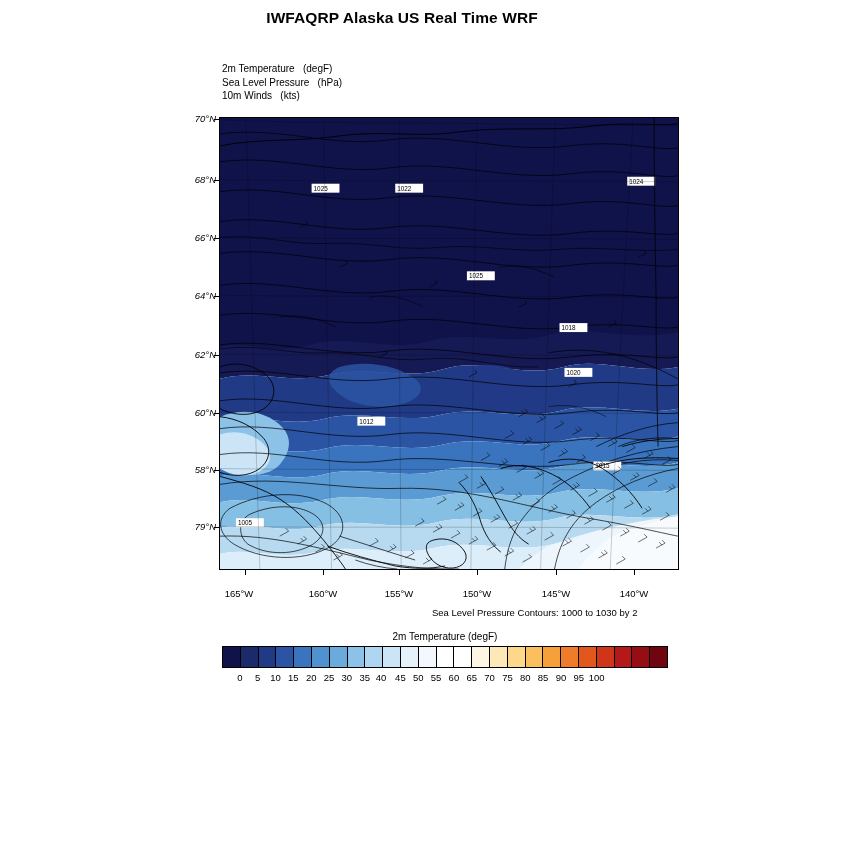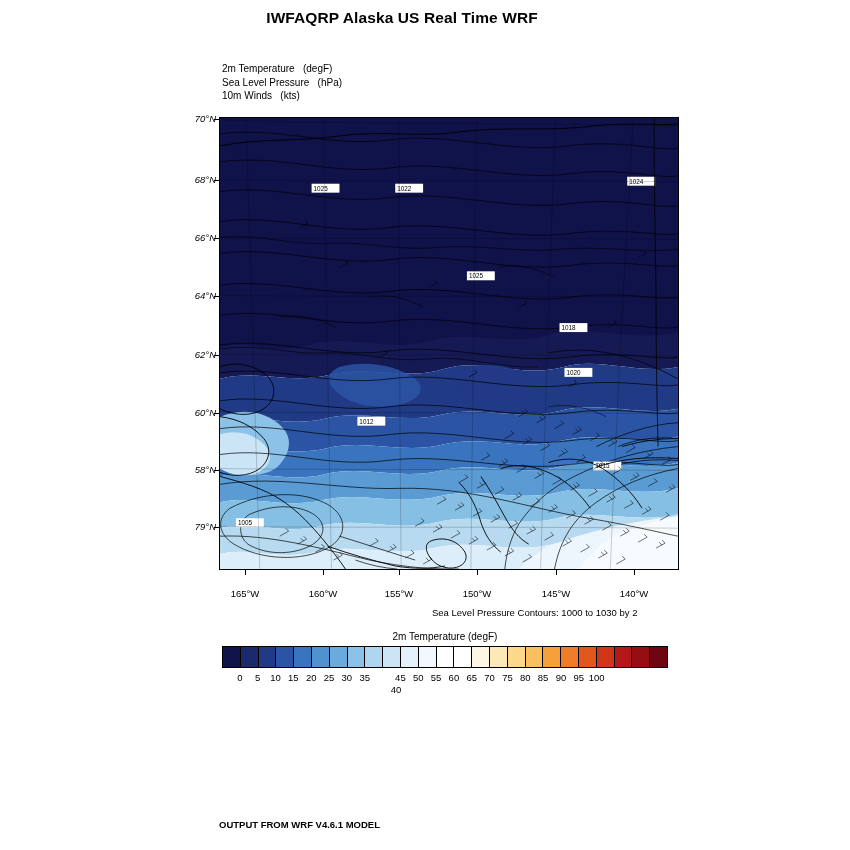--- a/index.html
+++ b/index.html
@@ -158,21 +158,21 @@
   </div>
 
   <div>
     <div class="tick-v" style="left:245px; top:570px;"></div>
     <div class="tick-v" style="left:323px; top:570px;"></div>
     <div class="tick-v" style="left:399px; top:570px;"></div>
     <div class="tick-v" style="left:477px; top:570px;"></div>
     <div class="tick-v" style="left:556px; top:570px;"></div>
     <div class="tick-v" style="left:634px; top:570px;"></div>
 
-    <div class="xtick-label" style="left:218px; top:588px;">165°W</div>
+    <div class="xtick-label" style="left:212px; top:588px;">165°W</div>
     <div class="xtick-label" style="left:296px; top:588px;">160°W</div>
     <div class="xtick-label" style="left:372px; top:588px;">155°W</div>
     <div class="xtick-label" style="left:450px; top:588px;">150°W</div>
     <div class="xtick-label" style="left:529px; top:588px;">145°W</div>
     <div class="xtick-label" style="left:607px; top:588px;">140°W</div>
   </div>
 
   <div class="map-frame">
     <svg class="map-canvas" viewBox="0 0 460 453" preserveAspectRatio="none">
       <defs>
@@ -643,32 +643,31 @@
     </div>
   <div class="cbar-ticks" id="colorbar-ticks">
       <span style="left: 17.84px;">0</span>
       <span style="left: 35.68px;">5</span>
       <span style="left: 53.52px;">10</span>
       <span style="left: 71.36px;">15</span>
       <span style="left: 89.2px;">20</span>
       <span style="left: 107.04px;">25</span>
       <span style="left: 124.88px;">30</span>
       <span style="left: 142.72px;">35</span>
-      <span style="left: 174px; margin-top: 12px;">40</span>
+      <span style="left: 159px;">40</span>
       <span style="left: 178.4px;">45</span>
       <span style="left: 196.24px;">50</span>
       <span style="left: 214.08px;">55</span>
       <span style="left: 231.92px;">60</span>
       <span style="left: 249.76px;">65</span>
       <span style="left: 267.6px;">70</span>
       <span style="left: 285.44px;">75</span>
       <span style="left: 303.28px;">80</span>
       <span style="left: 321.12px;">85</span>
       <span style="left: 338.96px;">90</span>
       <span style="left: 356.8px;">95</span>
       <span style="left: 374.64px;">100</span>
     </div>
 
   <div class="footer">
-    <div>OUTPUT FROM WRF V4.6.1 MODEL</div>
   </div>
 
 </div>
 
 </body></html>

